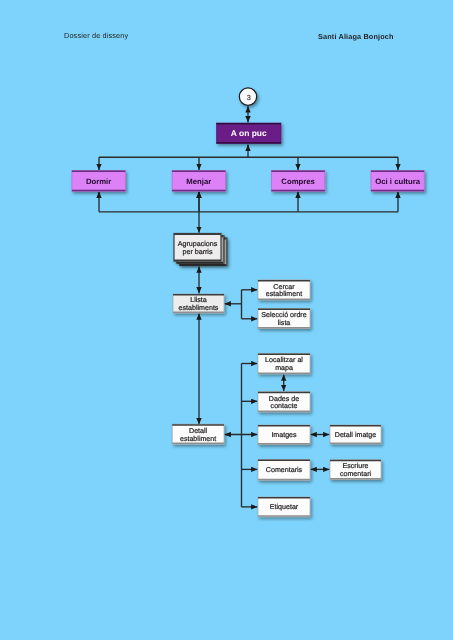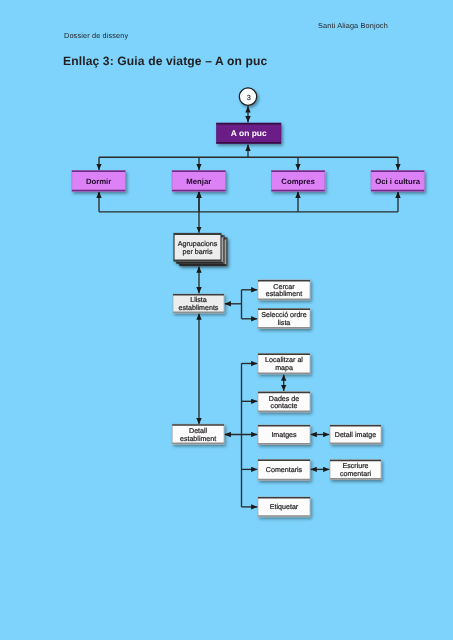--- a/index.html
+++ b/index.html
@@ -2,31 +2,30 @@
 <html><head>
 <meta charset="utf-8">
 <title>Enllac 3</title>
 <style>
   html,body{margin:0;padding:0;}
   body{width:453px;height:640px;background:#ffffff;font-family:"Liberation Sans",sans-serif;overflow:hidden;-webkit-font-smoothing:antialiased;text-rendering:geometricPrecision;}
   .page{position:relative;width:453px;height:640px;background:#7dd3fc;}
   .page{will-change:transform;transform:translateZ(0);}
   .hdr{position:absolute;font-size:7.3px;color:#231f20;letter-spacing:.02em;}
   #hdr-left{left:64px;top:31px;}
-  #hdr-right{left:318px;top:21px;}
+  #hdr-right{left:318px;top:32px;font-weight:bold;}
   #title{position:absolute;left:63px;top:54px;font-size:12.1px;font-weight:bold;color:#231f20;letter-spacing:.01em;}
   svg.diagram{position:absolute;left:0;top:0;width:453px;height:640px;}
 </style>
 </head>
 <body>
 
 <div class="page">
   <div class="hdr" id="hdr-left">Dossier de disseny</div>
   <div class="hdr" id="hdr-right">Santi Aliaga Bonjoch</div>
-  <div id="title">Enllaç 3: Guia de viatge – A on puc</div>
   <svg class="diagram" viewBox="0 0 453 640">
     <defs>
       <filter id="sh" x="-40%" y="-40%" width="200%" height="220%">
         <feDropShadow dx="1.6" dy="2.0" stdDeviation="1.45" flood-color="#000" flood-opacity="0.38"></feDropShadow>
       </filter>
       <marker id="ar" markerWidth="8" markerHeight="8" refX="6.3" refY="2.8" orient="auto" markerUnits="userSpaceOnUse">
         <path d="M0,0.1 L6.3,2.8 L0,5.5 z" fill="#1a1a1a"></path>
       </marker>
       <marker id="arS" markerWidth="8" markerHeight="8" refX="0.0" refY="2.8" orient="auto" markerUnits="userSpaceOnUse">
         <path d="M6.3,0.1 L0,2.8 L6.3,5.5 z" fill="#1a1a1a"></path>

